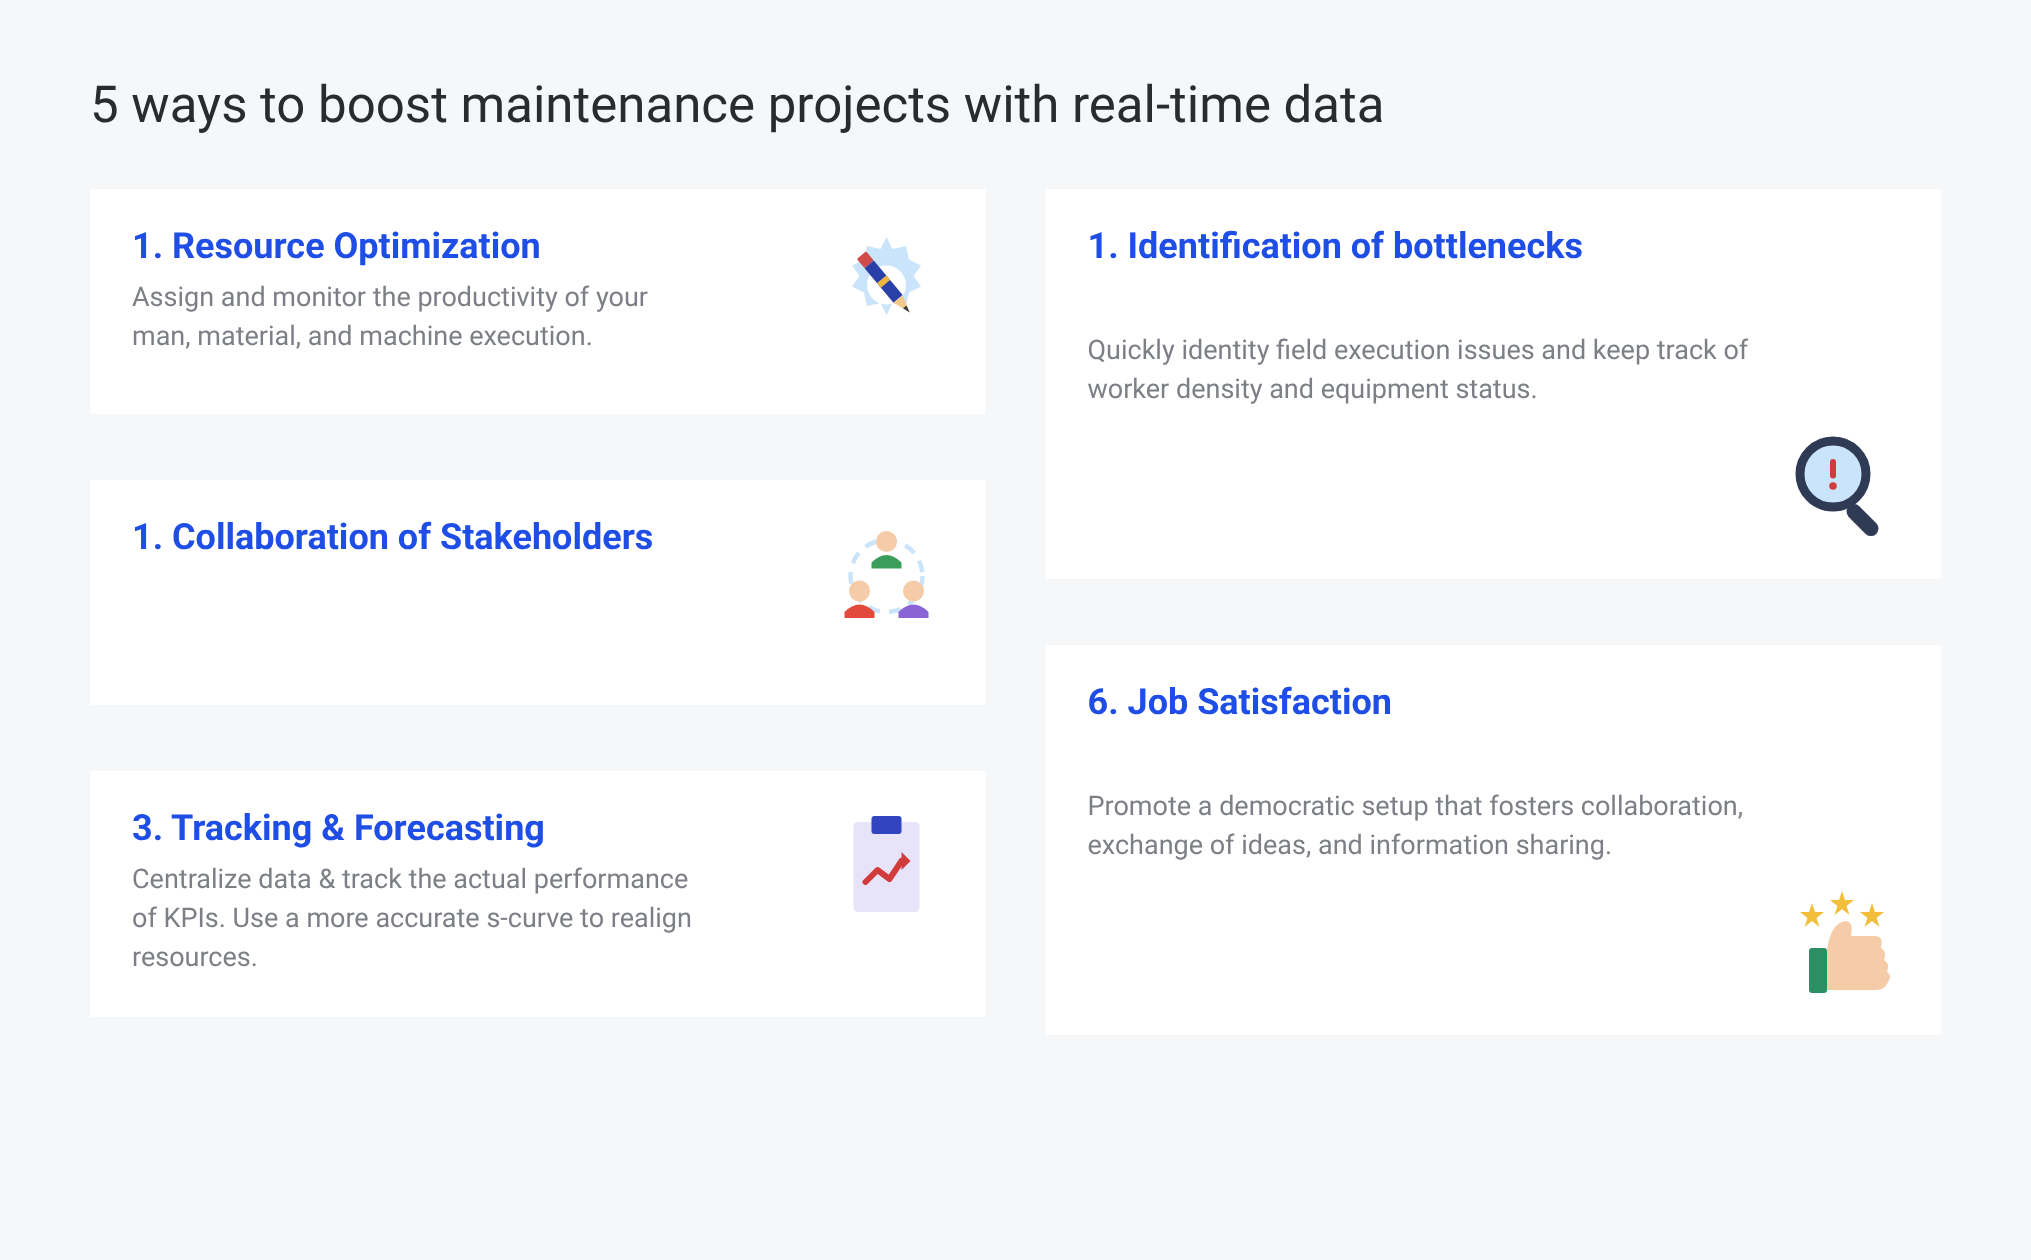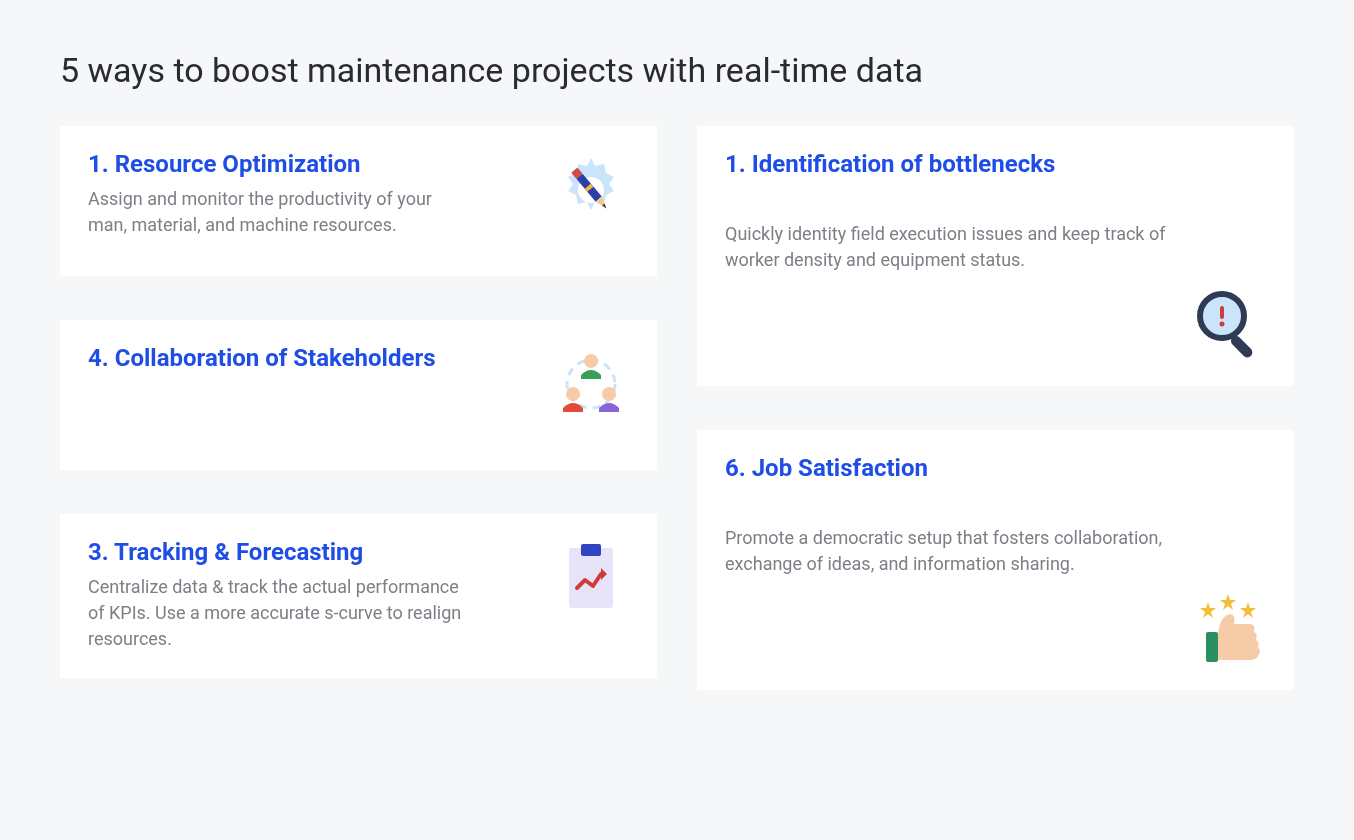--- a/index.html
+++ b/index.html
@@ -54,40 +54,40 @@
 </head>
 <body>
 
 <h1 class="page-title">5 ways to boost maintenance projects with real-time data</h1>
 
 <div class="columns">
   <div class="col col-left">
 
     <div class="card">
       <div class="card-title">1. Resource Optimization</div>
-      <div class="card-desc">Assign and monitor the productivity of your man, material, and machine resources.</div>
+      <div class="card-desc">Assign and monitor the productivity of your man, material, and machine execution.</div>
       <span class="icon icon-top">
         <svg viewBox="0 0 80 80">
           <g>
             <path fill="#c9e4fb" d="M40 8 l4 8 l9-2 l2 9 l8 4 l-5 7 l5 7 l-8 4 l-2 9 l-9-2 l-4 8 l-4-8 l-9 2 l-2-9 l-8-4 l5-7 l-5-7 l8-4 l2-9 l9 2 z"></path>
             <circle cx="40" cy="40" r="13" fill="#ffffff"></circle>
           </g>
           <g transform="rotate(-40 40 40)">
             <rect x="36" y="14" width="8" height="8" fill="#d14b4b" rx="1"></rect>
             <rect x="36" y="22" width="8" height="30" fill="#2a3fa8"></rect>
             <rect x="36" y="35" width="8" height="4" fill="#f0b740"></rect>
             <polygon points="36,52 44,52 40,64" fill="#f3c98b"></polygon>
             <polygon points="38.5,59 41.5,59 40,64" fill="#3a3a3a"></polygon>
           </g>
         </svg>
       </span>
     </div>
 
     <div class="card">
-      <div class="card-title">4. Collaboration of Stakeholders</div>
+      <div class="card-title">1. Collaboration of Stakeholders</div>
       <span class="icon icon-top">
         <svg viewBox="0 0 80 80">
           <circle cx="40" cy="40" r="24" fill="none" stroke="#c9e4fb" stroke-width="3" stroke-dasharray="8 6"></circle>
           <g>
             <circle cx="40" cy="17" r="7" fill="#f6cba7"></circle>
             <path d="M30 31 q10 -10 20 0 v4 h-20 z" fill="#3a9e5a"></path>
           </g>
           <g>
             <circle cx="22" cy="50" r="7" fill="#f6cba7"></circle>
             <path d="M12 64 q10 -10 20 0 v4 h-20 z" fill="#e24b3b"></path>

